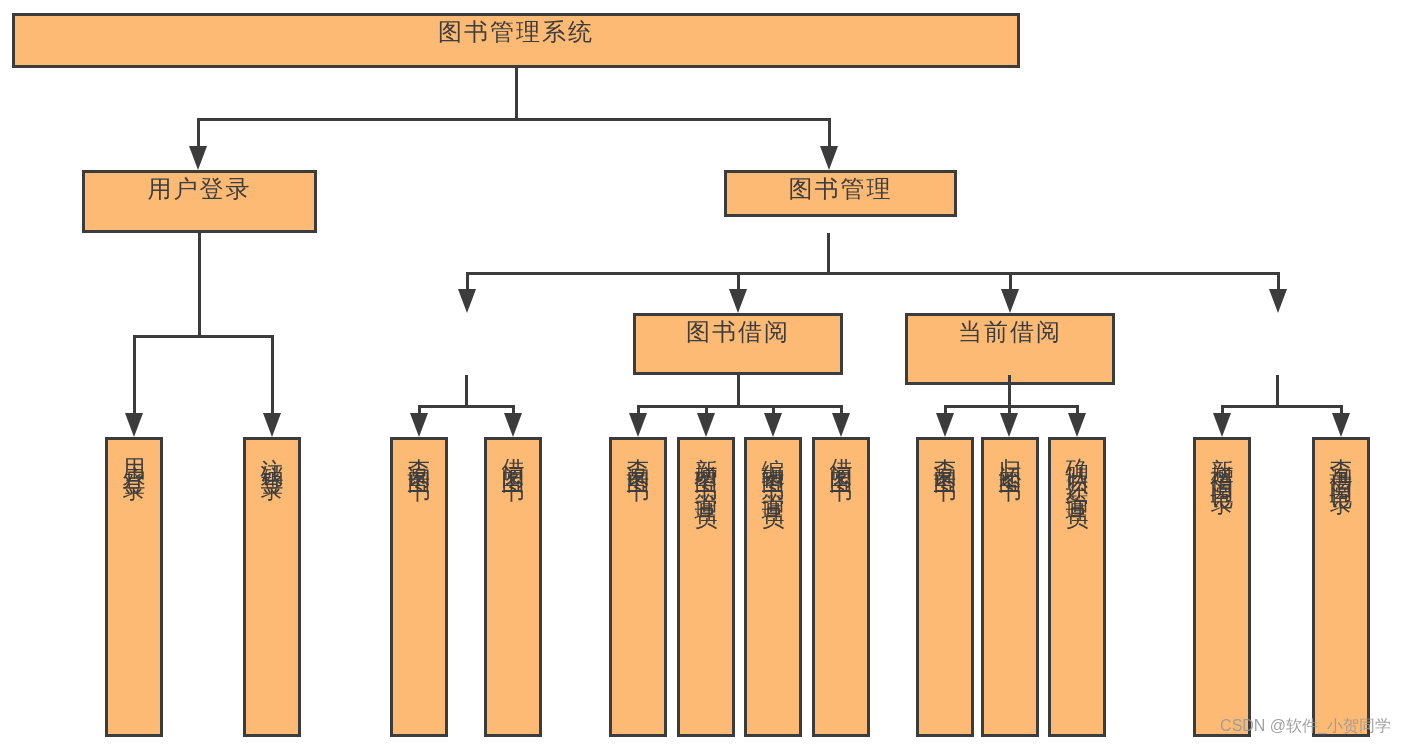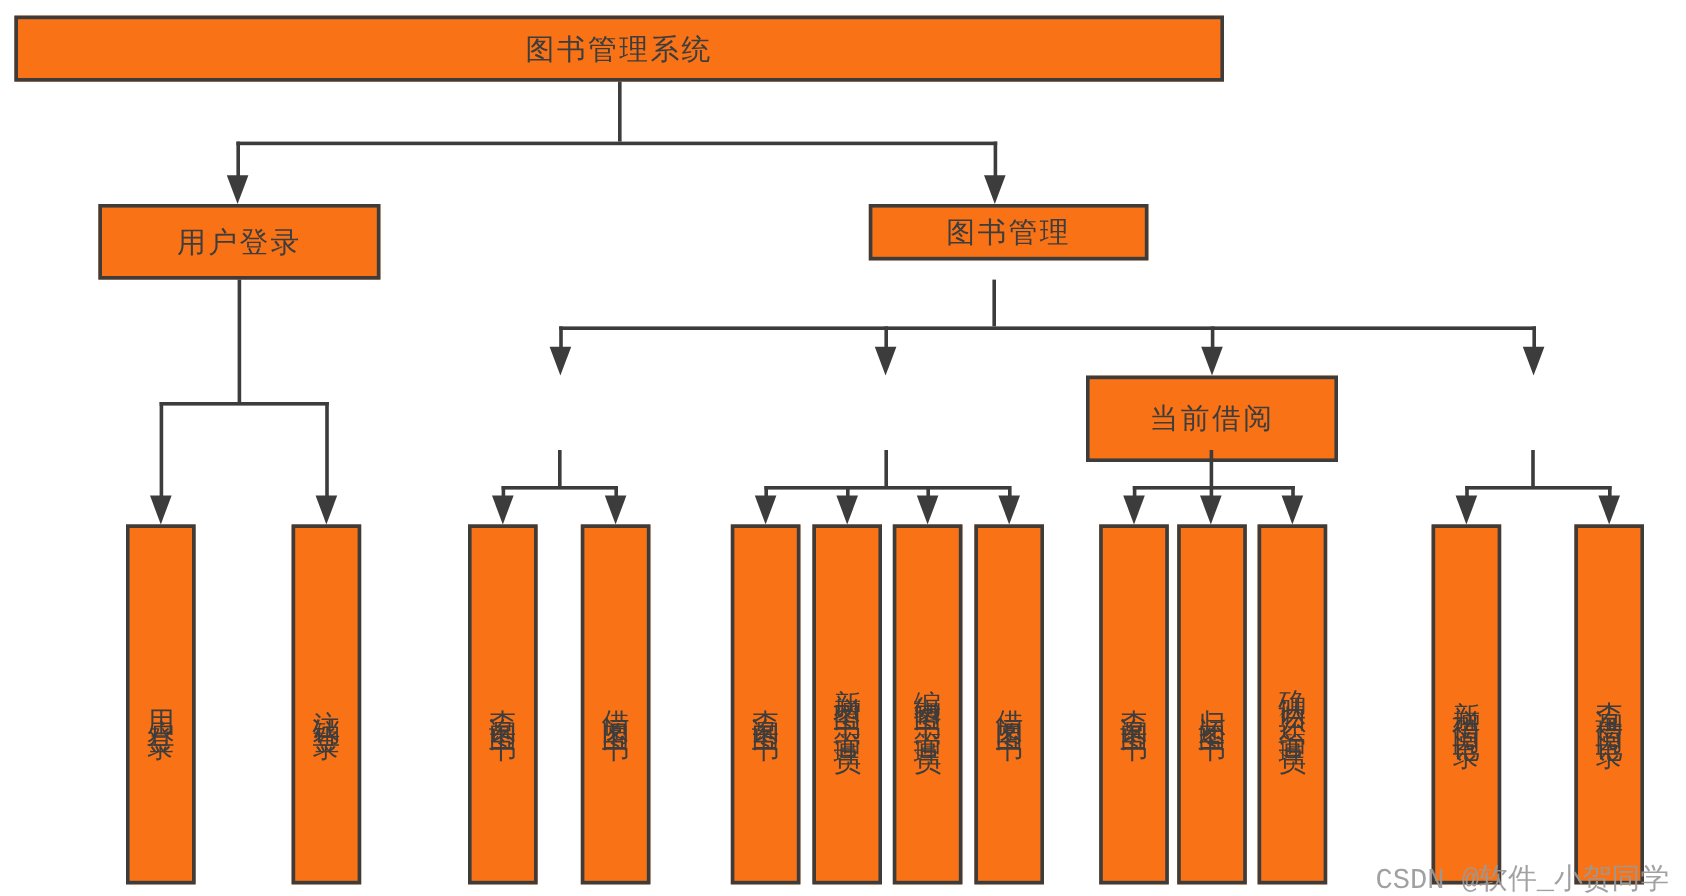--- a/index.html
+++ b/index.html
@@ -13,23 +13,23 @@
     position: relative;
     width: 1405px;
     height: 747px;
     background: #ffffff;
     overflow: hidden;
     font-family: "Liberation Sans", "DejaVu Sans", sans-serif;
   }
   .box {
     position: absolute;
     border: 3px solid var(--line);
-    background: #f97316;
+    background: #fdba74;
     display: flex;
-    align-items: center;
+    align-items: flex-start;
     justify-content: center;
     color: var(--text);
   }
   .hlabel {
     font-size: 24px;
     letter-spacing: 2px;
     white-space: nowrap;
   }
   .vbox .vlabel {
     writing-mode: vertical-rl;
@@ -45,26 +45,25 @@
     position: absolute;
     width: 0; height: 0;
     border-left: 9px solid transparent;
     border-right: 9px solid transparent;
     border-top: 24px solid var(--line);
   }
   .watermark {
     position: absolute;
     top: 716px;
     right: 14px;
-    font-size: 24px;
+    font-size: 16px;
     color: var(--wm);
     opacity: 0.92;
     white-space: nowrap;
     z-index: 10;
-    font-family: Liberation Mono, monospace;
   }
 </style>
 </head>
 <body>
 
 <div class="canvas">
 
   <div class="box" style="left:12px;top:13px;width:1008px;height:55px;">
     <span class="hlabel">图书管理系统</span>
   </div>
@@ -101,20 +100,23 @@
   <div class="hline" style="left:466px;top:272px;width:814px;"></div>
   <div class="vline" style="left:466px;top:272px;height:22px;"></div>
   <div class="arrow" style="left:458px;top:289px;"></div>
   <div class="vline" style="left:737px;top:272px;height:22px;"></div>
   <div class="arrow" style="left:729px;top:289px;"></div>
   <div class="vline" style="left:1009px;top:272px;height:22px;"></div>
   <div class="arrow" style="left:1001px;top:289px;"></div>
   <div class="vline" style="left:1277px;top:272px;height:22px;"></div>
   <div class="arrow" style="left:1269px;top:289px;"></div>
 
+  <div class="box" style="left:633px;top:313px;width:210px;height:62px;">
+    <span class="hlabel">图书借阅</span>
+  </div>
   <div class="box" style="left:905px;top:313px;width:210px;height:72px;">
     <span class="hlabel">当前借阅</span>
   </div>
 
   <div class="vline" style="left:465px;top:375px;height:30px;"></div>
   <div class="hline" style="left:418px;top:405px;width:97px;"></div>
   <div class="vline" style="left:418px;top:405px;height:12px;"></div>
   <div class="arrow" style="left:410px;top:413px;"></div>
   <div class="vline" style="left:512px;top:405px;height:12px;"></div>
   <div class="arrow" style="left:504px;top:413px;"></div>

